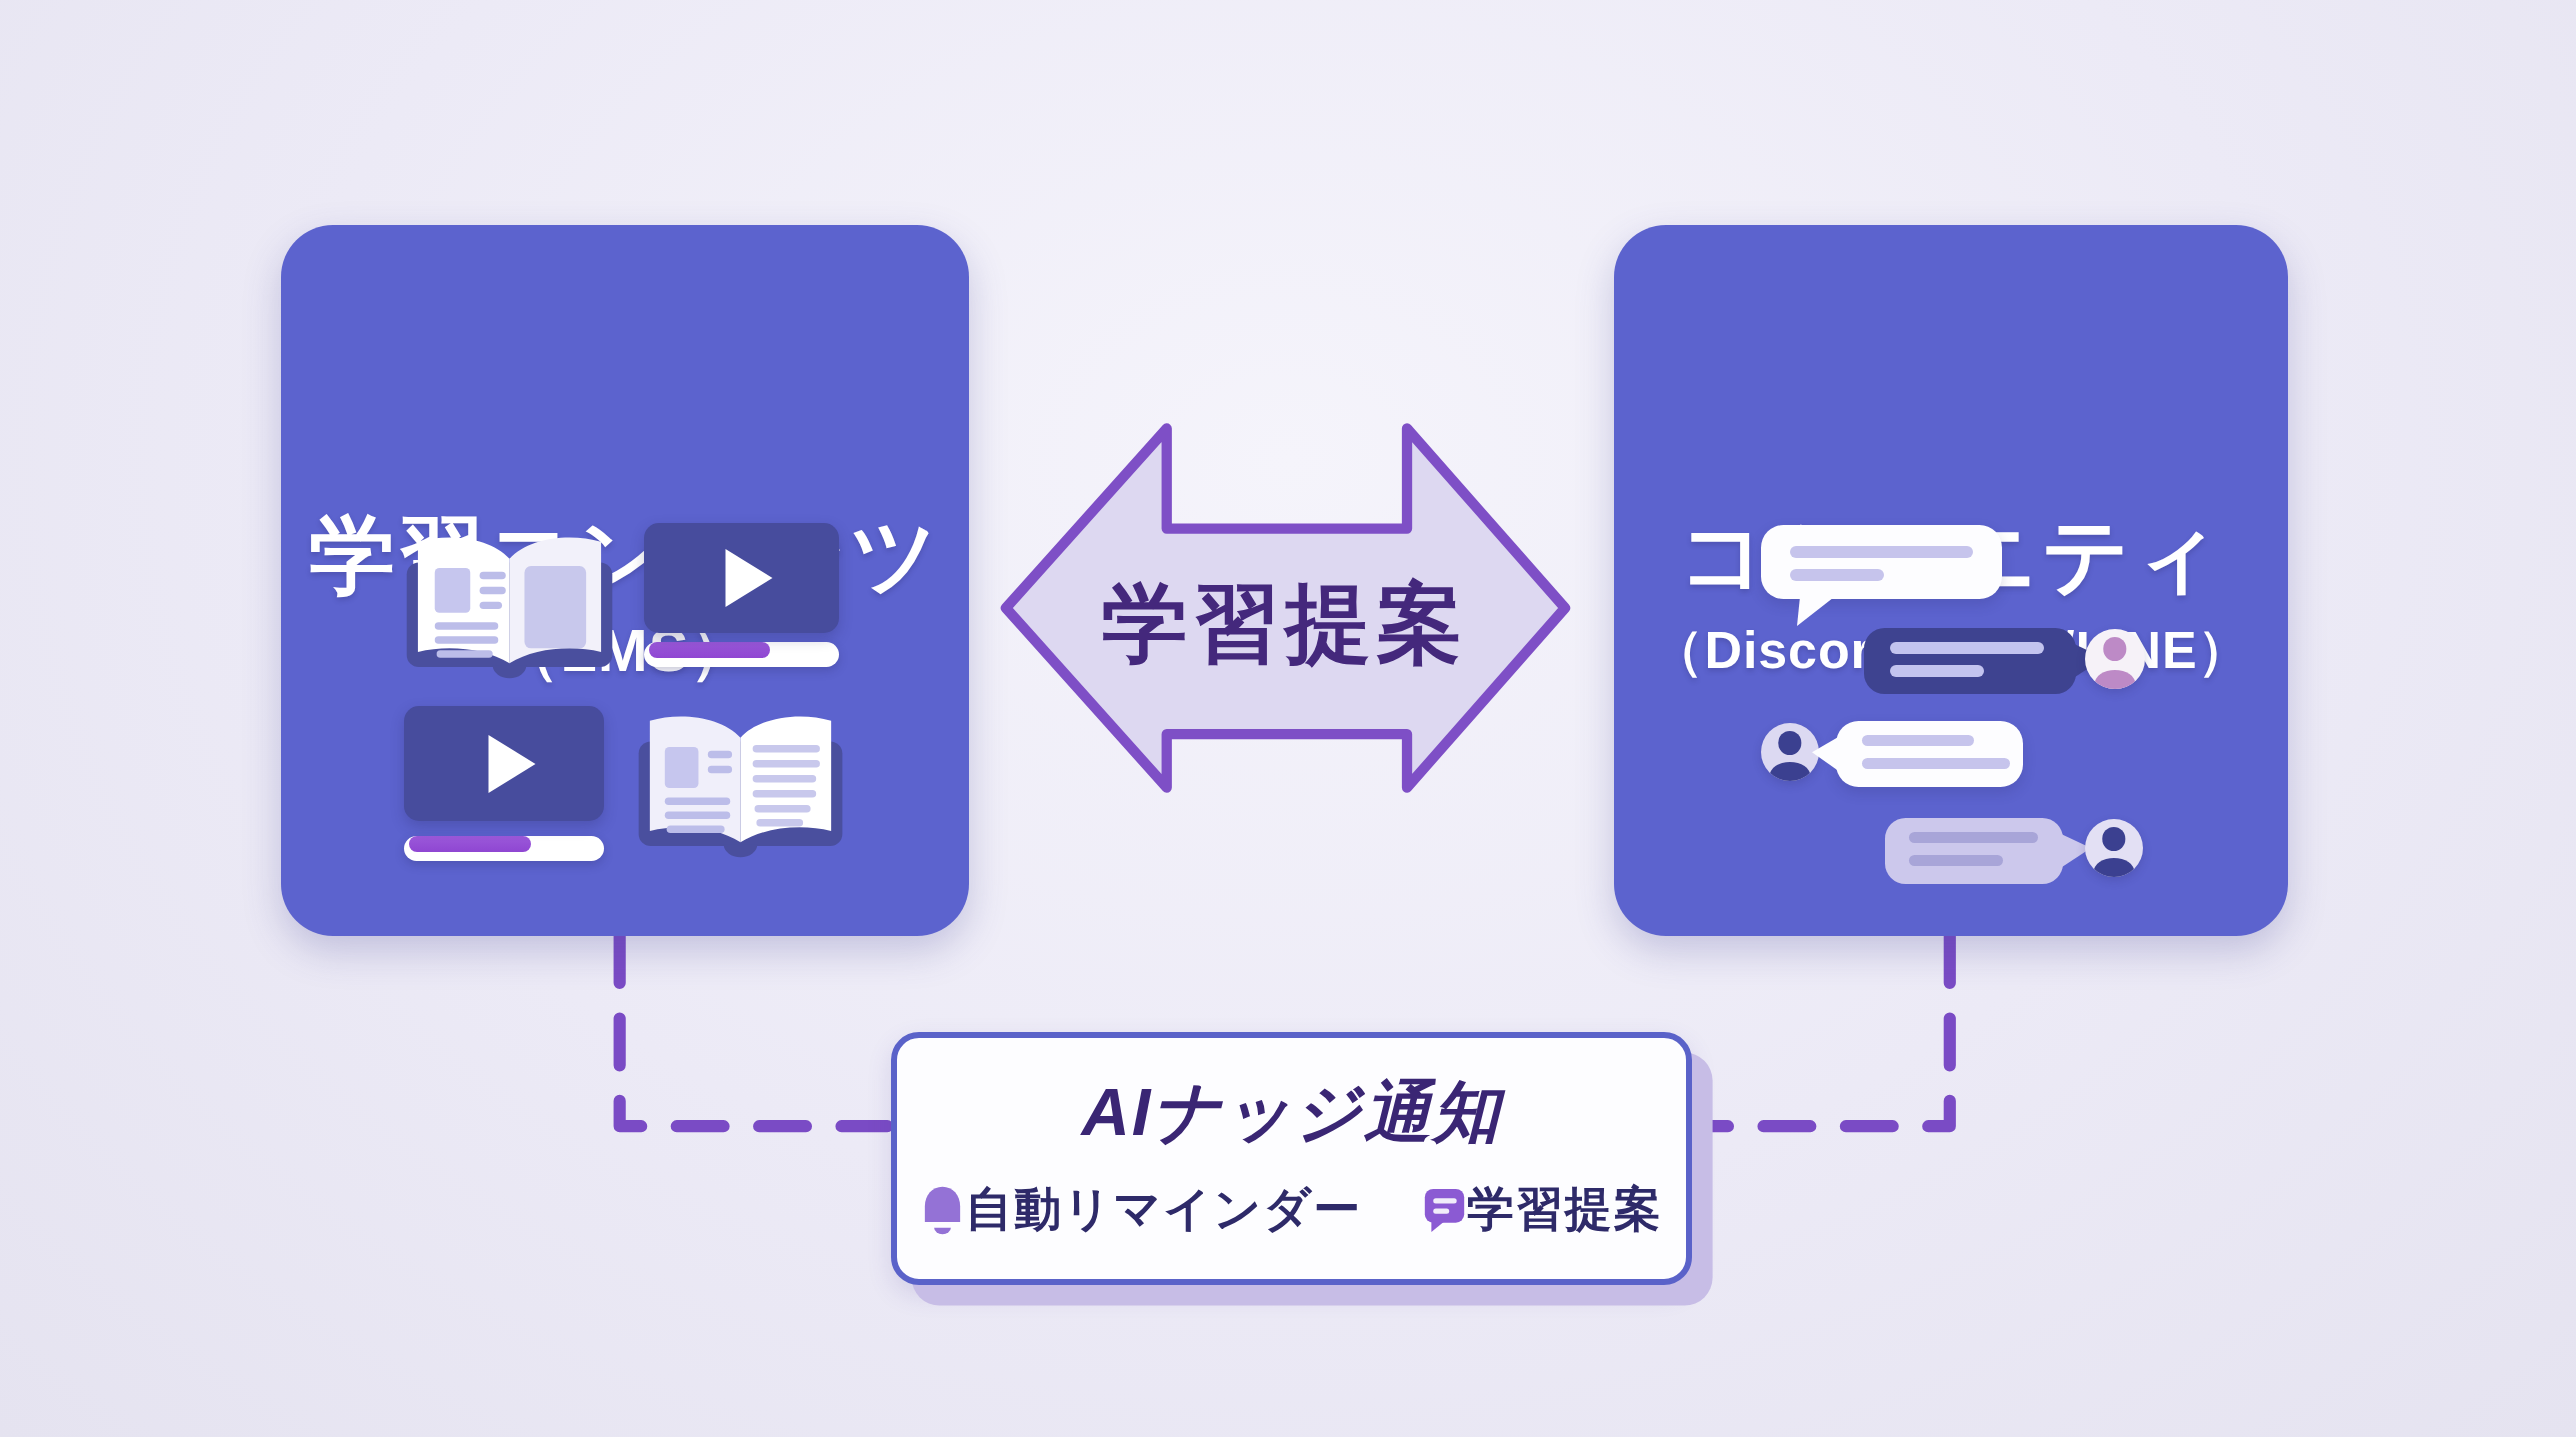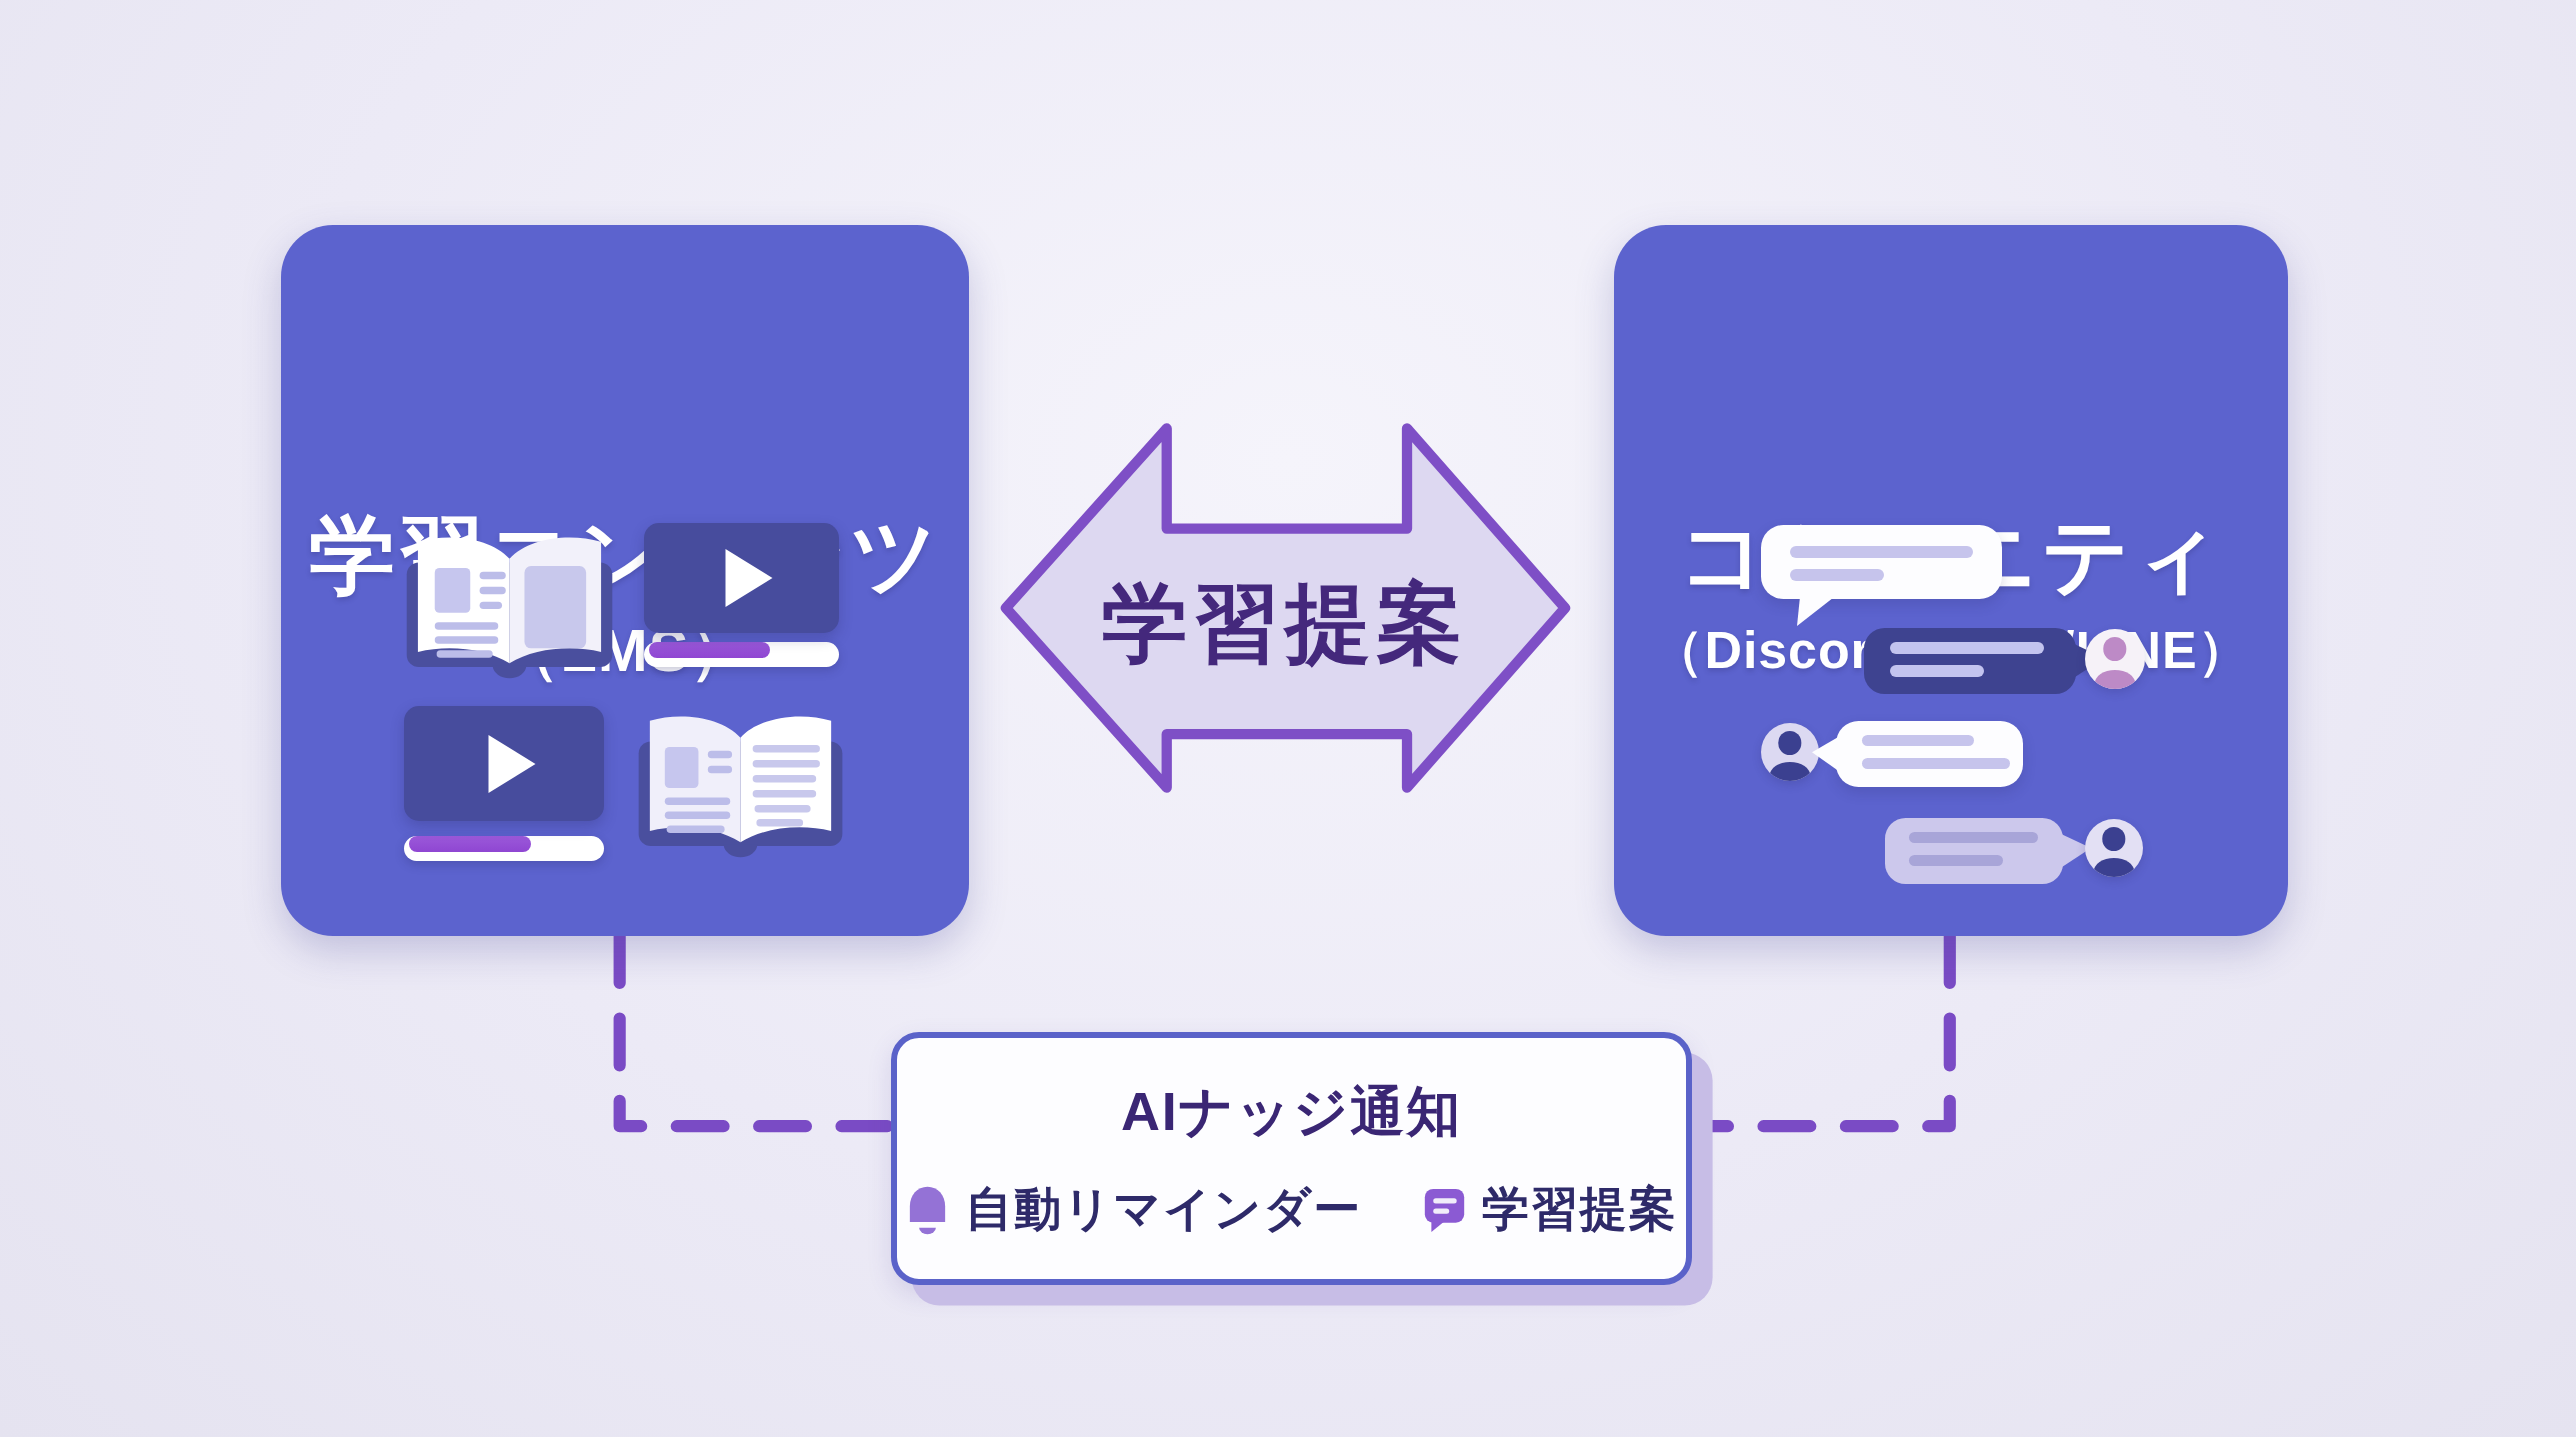--- a/index.html
+++ b/index.html
@@ -77,23 +77,23 @@
   #connectors{position:absolute;left:0;top:0;z-index:1;}
   .panel,#arrow-wrap{z-index:2;}
 
   
   #nudge-box{
     position:absolute;left:891px;top:1032px;width:801px;height:253px;box-sizing:border-box;
     background:var(--nudge-bg,#fdfdff);border:6.6px solid var(--nudge-border,#5a62c9);border-radius:28px;
     box-shadow:20.6px 20.6px 0 var(--nudge-shadow,#c7bde6), 0 9.4px 24px rgba(80,70,160,.15);
     z-index:5;display:flex;flex-direction:column;align-items:center;
   }
-  #nudge-title{margin-top:37px;font-size:54px;line-height:73px;color:var(--nudge-title,#3a2674);letter-spacing:1.9px;}
+  #nudge-title{margin-top:37px;font-size:67px;line-height:73px;color:var(--nudge-title,#3a2674);letter-spacing:1.9px;font-style:italic;}
   #nudge-features{margin-top:30px;display:flex;align-items:center;gap:60px;}
-  .feature{display:flex;align-items:center;gap:15px;font-size:47px;color:var(--feature-text,#2e2a69);letter-spacing:1.9px;}
+  .feature{display:flex;align-items:center;font-size:47px;color:var(--feature-text,#2e2a69);letter-spacing:1.9px;}
 </style>
 </head>
 <body>
 
 <div id="canvas">
 
   <svg id="connectors" width="2576" height="1438" viewBox="0 0 2752 1536">
     <path d="M662,1000 L662,1203 L948,1203" fill="none" stroke="#7a4bc5" stroke-width="13" stroke-dasharray="50 38" stroke-linecap="round" stroke-linejoin="round"></path>
     <path d="M2083,1000 L2083,1203 L1812,1203" fill="none" stroke="#7a4bc5" stroke-width="13" stroke-dasharray="50 38" stroke-linecap="round" stroke-linejoin="round"></path>
   </svg>

